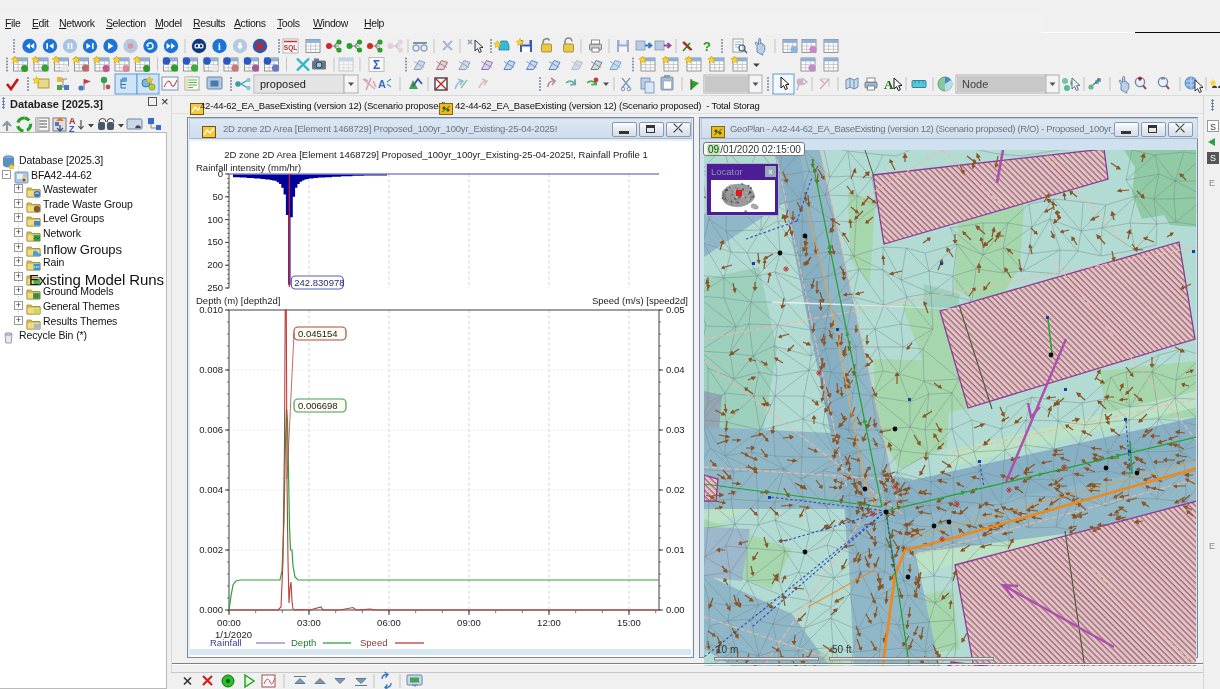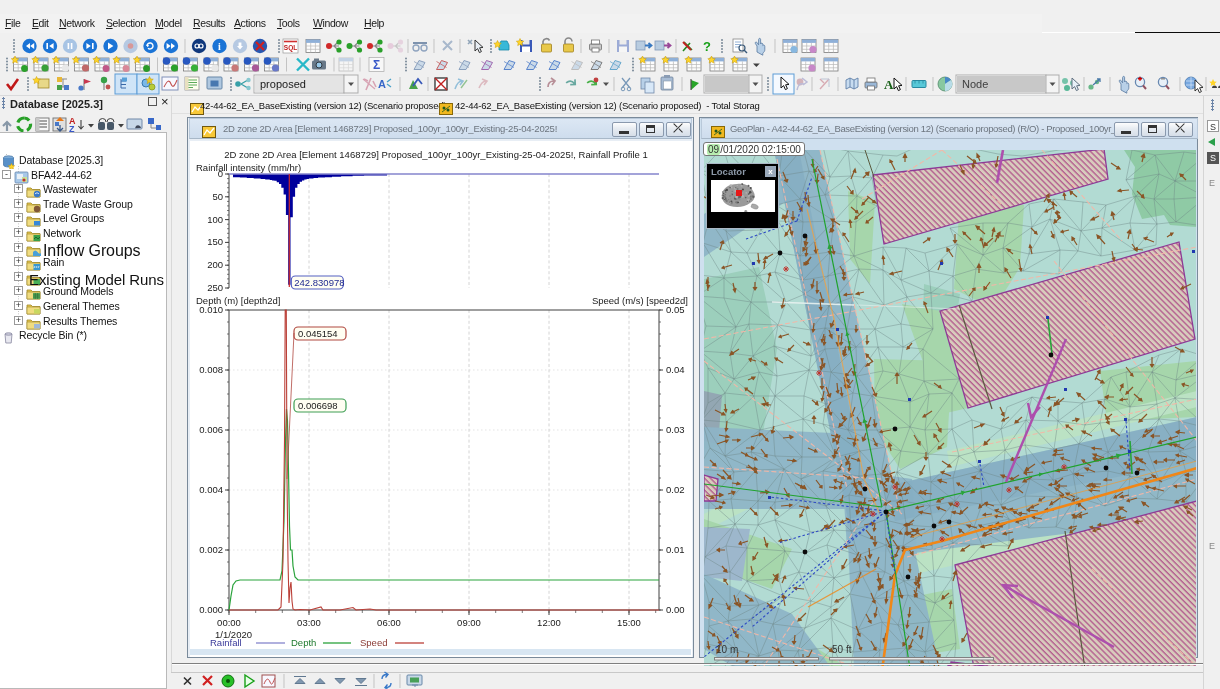--- a/index.html
+++ b/index.html
@@ -628,21 +628,21 @@
           </svg></span>
         <span style="position:absolute;left:43px;top:1px;font-size:10.5px;letter-spacing:-0.1px;color:#111">Network</span>
       </div>
       <div style="position:absolute;left:0;top:108.59999999999998px;width:166px;height:14.6px;white-space:nowrap;">
         <span style="position:absolute;left:14px;top:2px;width:9px;height:9px;border:1px solid #9a9a9a;background:#fff;font-size:9px;line-height:7px;text-align:center;color:#333">+</span>
         <span style="position:absolute;left:26px;top:0px"><svg width="15" height="13" viewBox="0 0 15 13" style="vertical-align:-2px">
             <path d="M1 3h4l1.5 1.5H14V12H1z" fill="#e8c850" stroke="#a08828" stroke-width="0.8"></path>
             <path d="M1 5h13v7H1z" fill="#f0dc80" stroke="#a08828" stroke-width="0.6"></path>
             <path d="M7 8c1.5-2 3-2 4.5 0s2.5 2 3.5 1v3H7z" fill="#48a0d8"></path>
           </svg></span>
-        <span style="position:absolute;left:43px;top:1px;font-size:16px;letter-spacing:-0.1px;color:#111">Inflow Groups</span>
+        <span style="position:absolute;left:43px;top:1px;font-size:13px;letter-spacing:-0.1px;color:#111">Inflow Groups</span>
       </div>
       <div style="position:absolute;left:0;top:123.19999999999997px;width:166px;height:14.6px;white-space:nowrap;">
         <span style="position:absolute;left:14px;top:2px;width:9px;height:9px;border:1px solid #9a9a9a;background:#fff;font-size:9px;line-height:7px;text-align:center;color:#333">+</span>
         <span style="position:absolute;left:26px;top:0px"><svg width="15" height="13" viewBox="0 0 15 13" style="vertical-align:-2px">
             <path d="M1 3h4l1.5 1.5H14V12H1z" fill="#e8c850" stroke="#a08828" stroke-width="0.8"></path>
             <path d="M1 5h13v7H1z" fill="#f0dc80" stroke="#a08828" stroke-width="0.6"></path>
             <rect x="7.5" y="6" width="6.5" height="6" fill="#3898d0"></rect>
             <path d="M9 8l-1 2m3-2l-1 2m3-2l-1 2" stroke="#fff" stroke-width="0.7"></path>
           </svg></span>
         <span style="position:absolute;left:43px;top:1px;font-size:10.5px;letter-spacing:-0.1px;color:#111">Rain</span>
@@ -2136,21 +2136,21 @@
             <rect x="11" y="508" width="103" height="1.5" fill="#e8e8e8"></rect>
             <rect x="125" y="507" width="165" height="3.5" fill="#808080"></rect>
             <rect x="126" y="508" width="163" height="1.5" fill="#e8e8e8"></rect>
           </g>
         </svg>
     </div>
 
     <div class="abs" style="left:3px;top:24px;height:14px;background:#fff;border:1px solid #777;border-radius:3px;padding:0 3px;font-size:10px;color:#333;white-space:nowrap;line-height:13px;">
       <span style="background:#b8eeb0;border-radius:2px;padding:0 1px;">09</span>/01/2020 02:15:00</div>
 
-    <div class="abs" style="left:6px;top:45px;width:73px;height:66px;background:#000000;border:1px solid #aab8c6;font-weight:bold;">
+    <div class="abs" style="left:6px;top:45px;width:73px;height:53px;background:#4c1d95;border:1px solid #aab8c6;">
       <span class="abs" style="left:4px;top:2px;font-size:9.5px;color:#8d99a8;">Locator</span>
       <span class="abs" style="left:58px;top:2px;width:11px;height:11px;background:#9aa9ba;color:#fff;font-size:8px;text-align:center;line-height:11px;">x</span>
       <div class="abs" style="left:4px;top:16px;width:64px;height:32px;background:#fff;">
         <svg width="64" height="32" viewBox="0 0 64 32">
           <path d="M11 14c1-6 7-10 15-10 8-1 14 2 16 7 3 4 2 9-3 12-5 4-13 5-20 3-6-2-9-7-8-12z" fill="#9a9a9a"></path>
             <circle cx="27.9" cy="21.7" r="0.8" fill="#b0b0b0"></circle>
             <circle cx="14.2" cy="15.3" r="1.0" fill="#909090"></circle>
             <circle cx="26.5" cy="19.1" r="1.3" fill="#909090"></circle>
             <circle cx="14.8" cy="12.0" r="0.8" fill="#606060"></circle>
             <circle cx="27.8" cy="18.1" r="1.2" fill="#909090"></circle>

